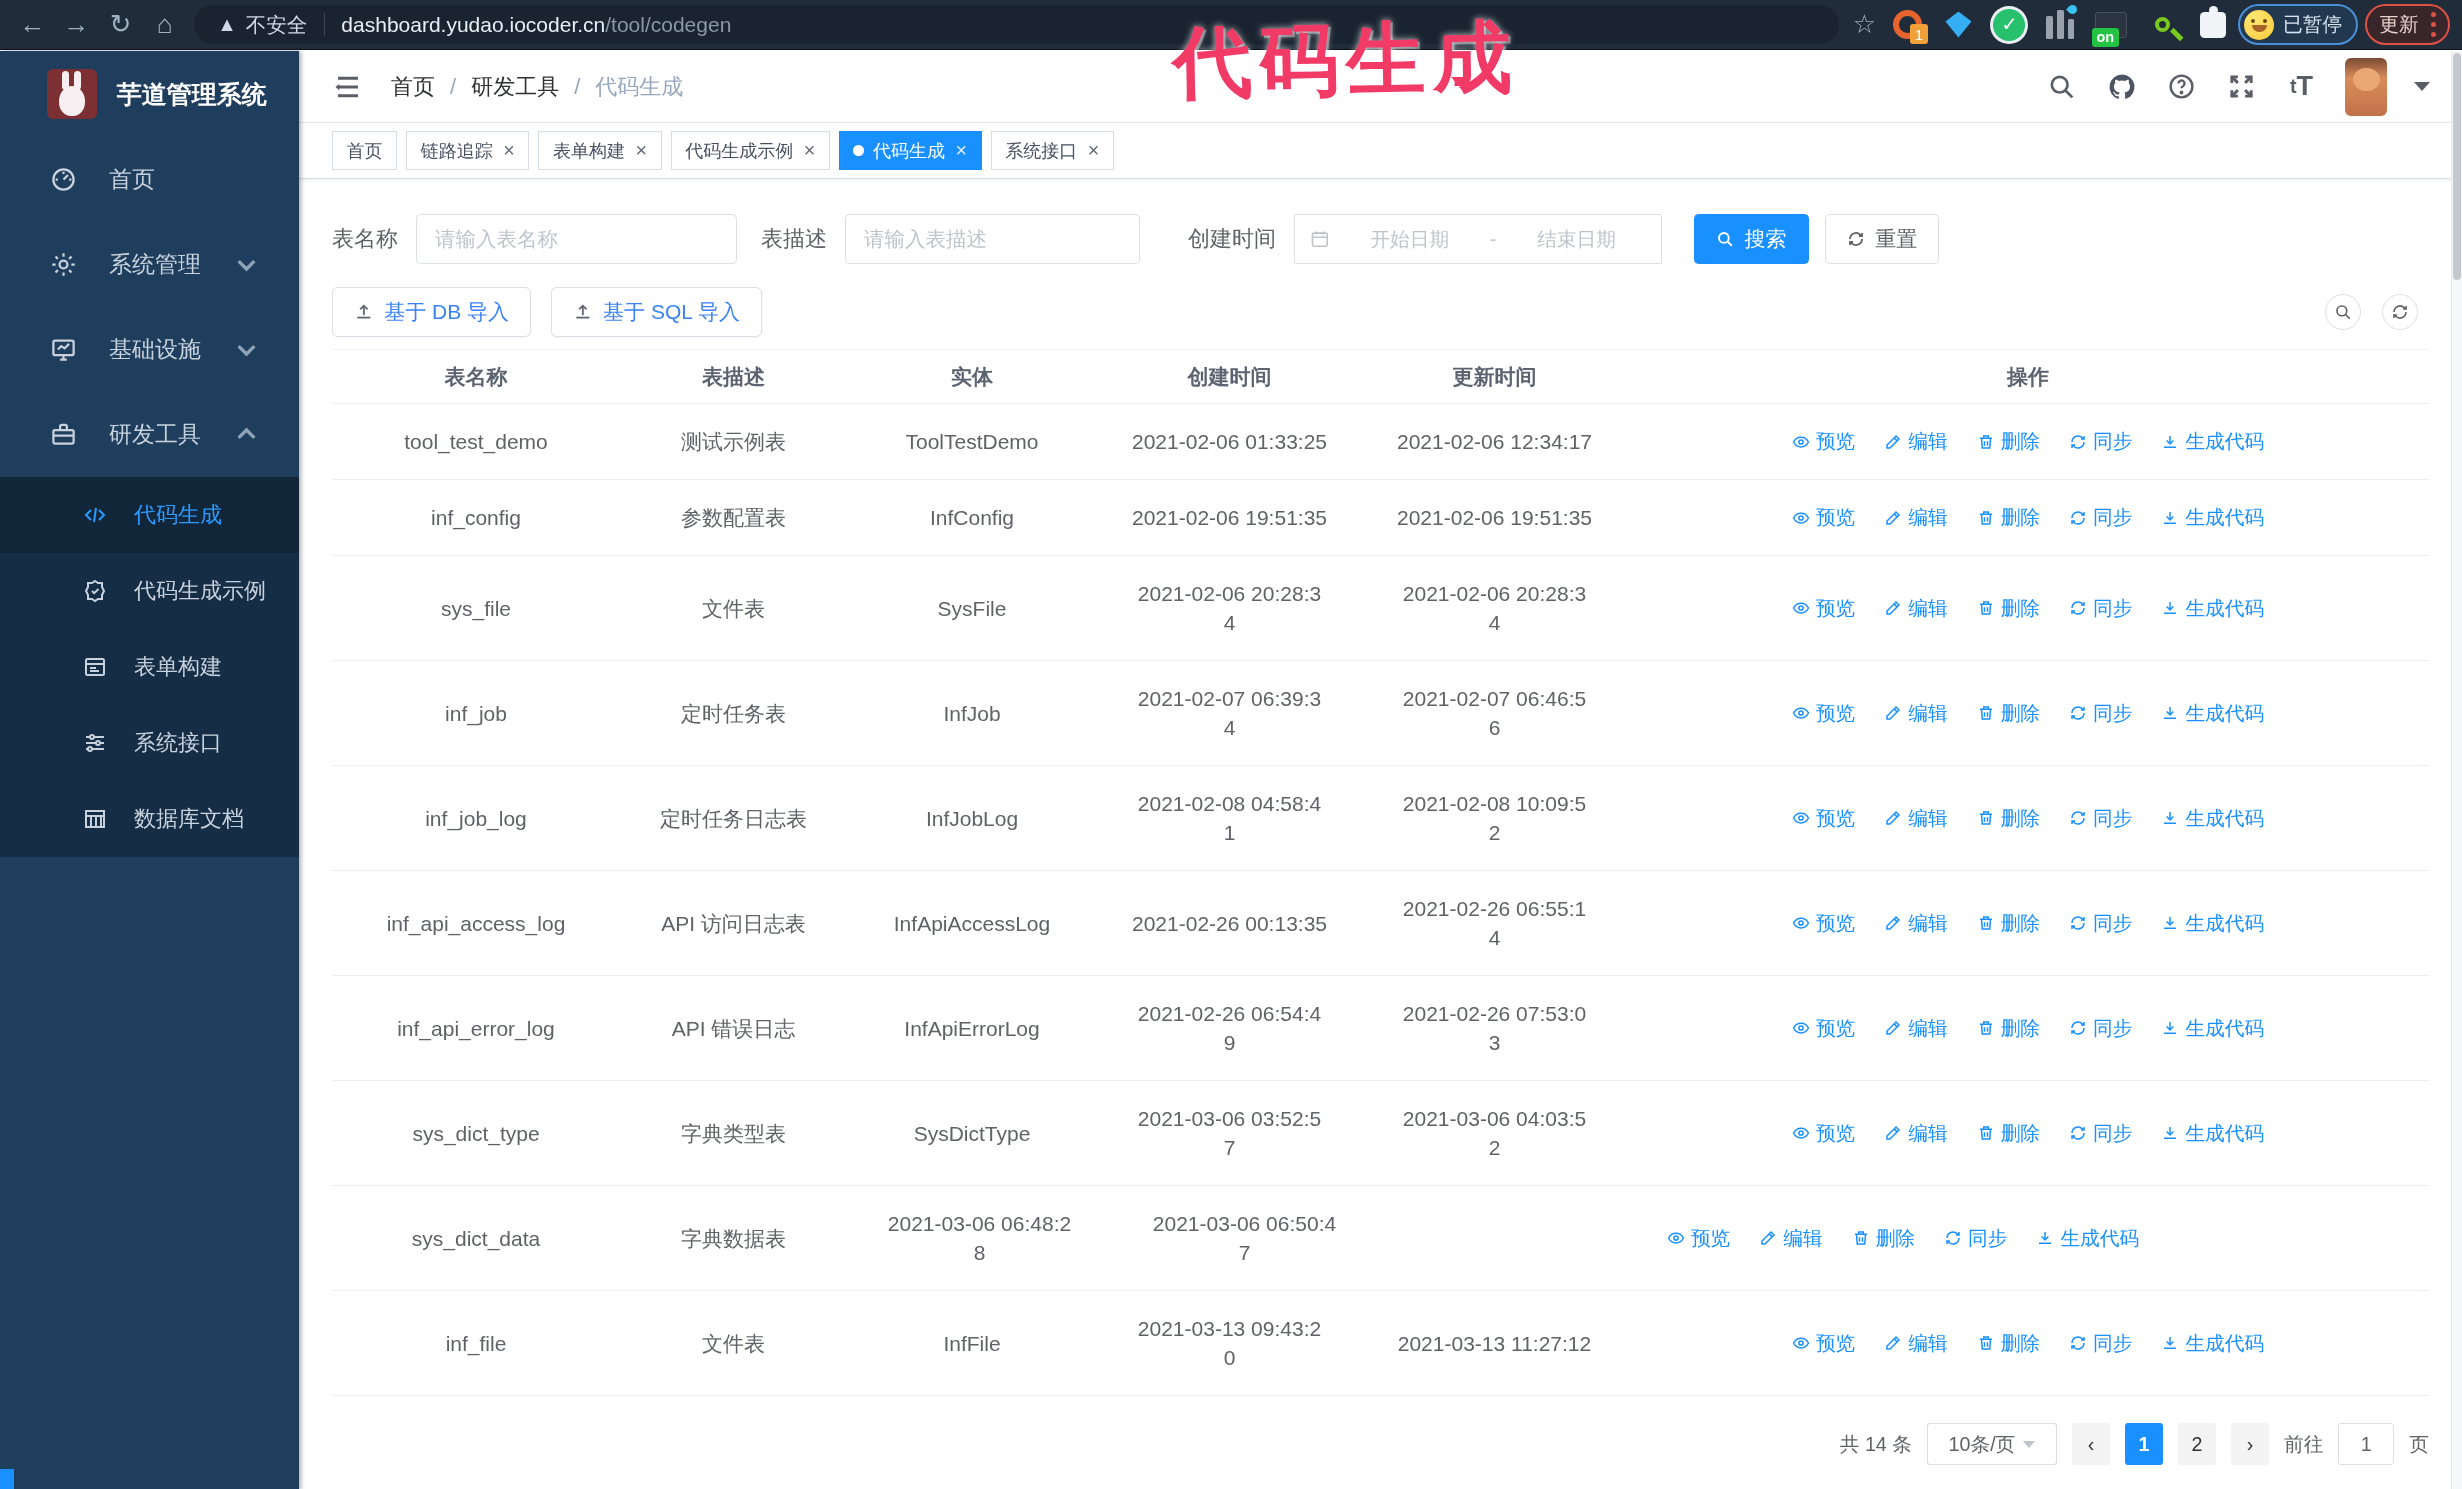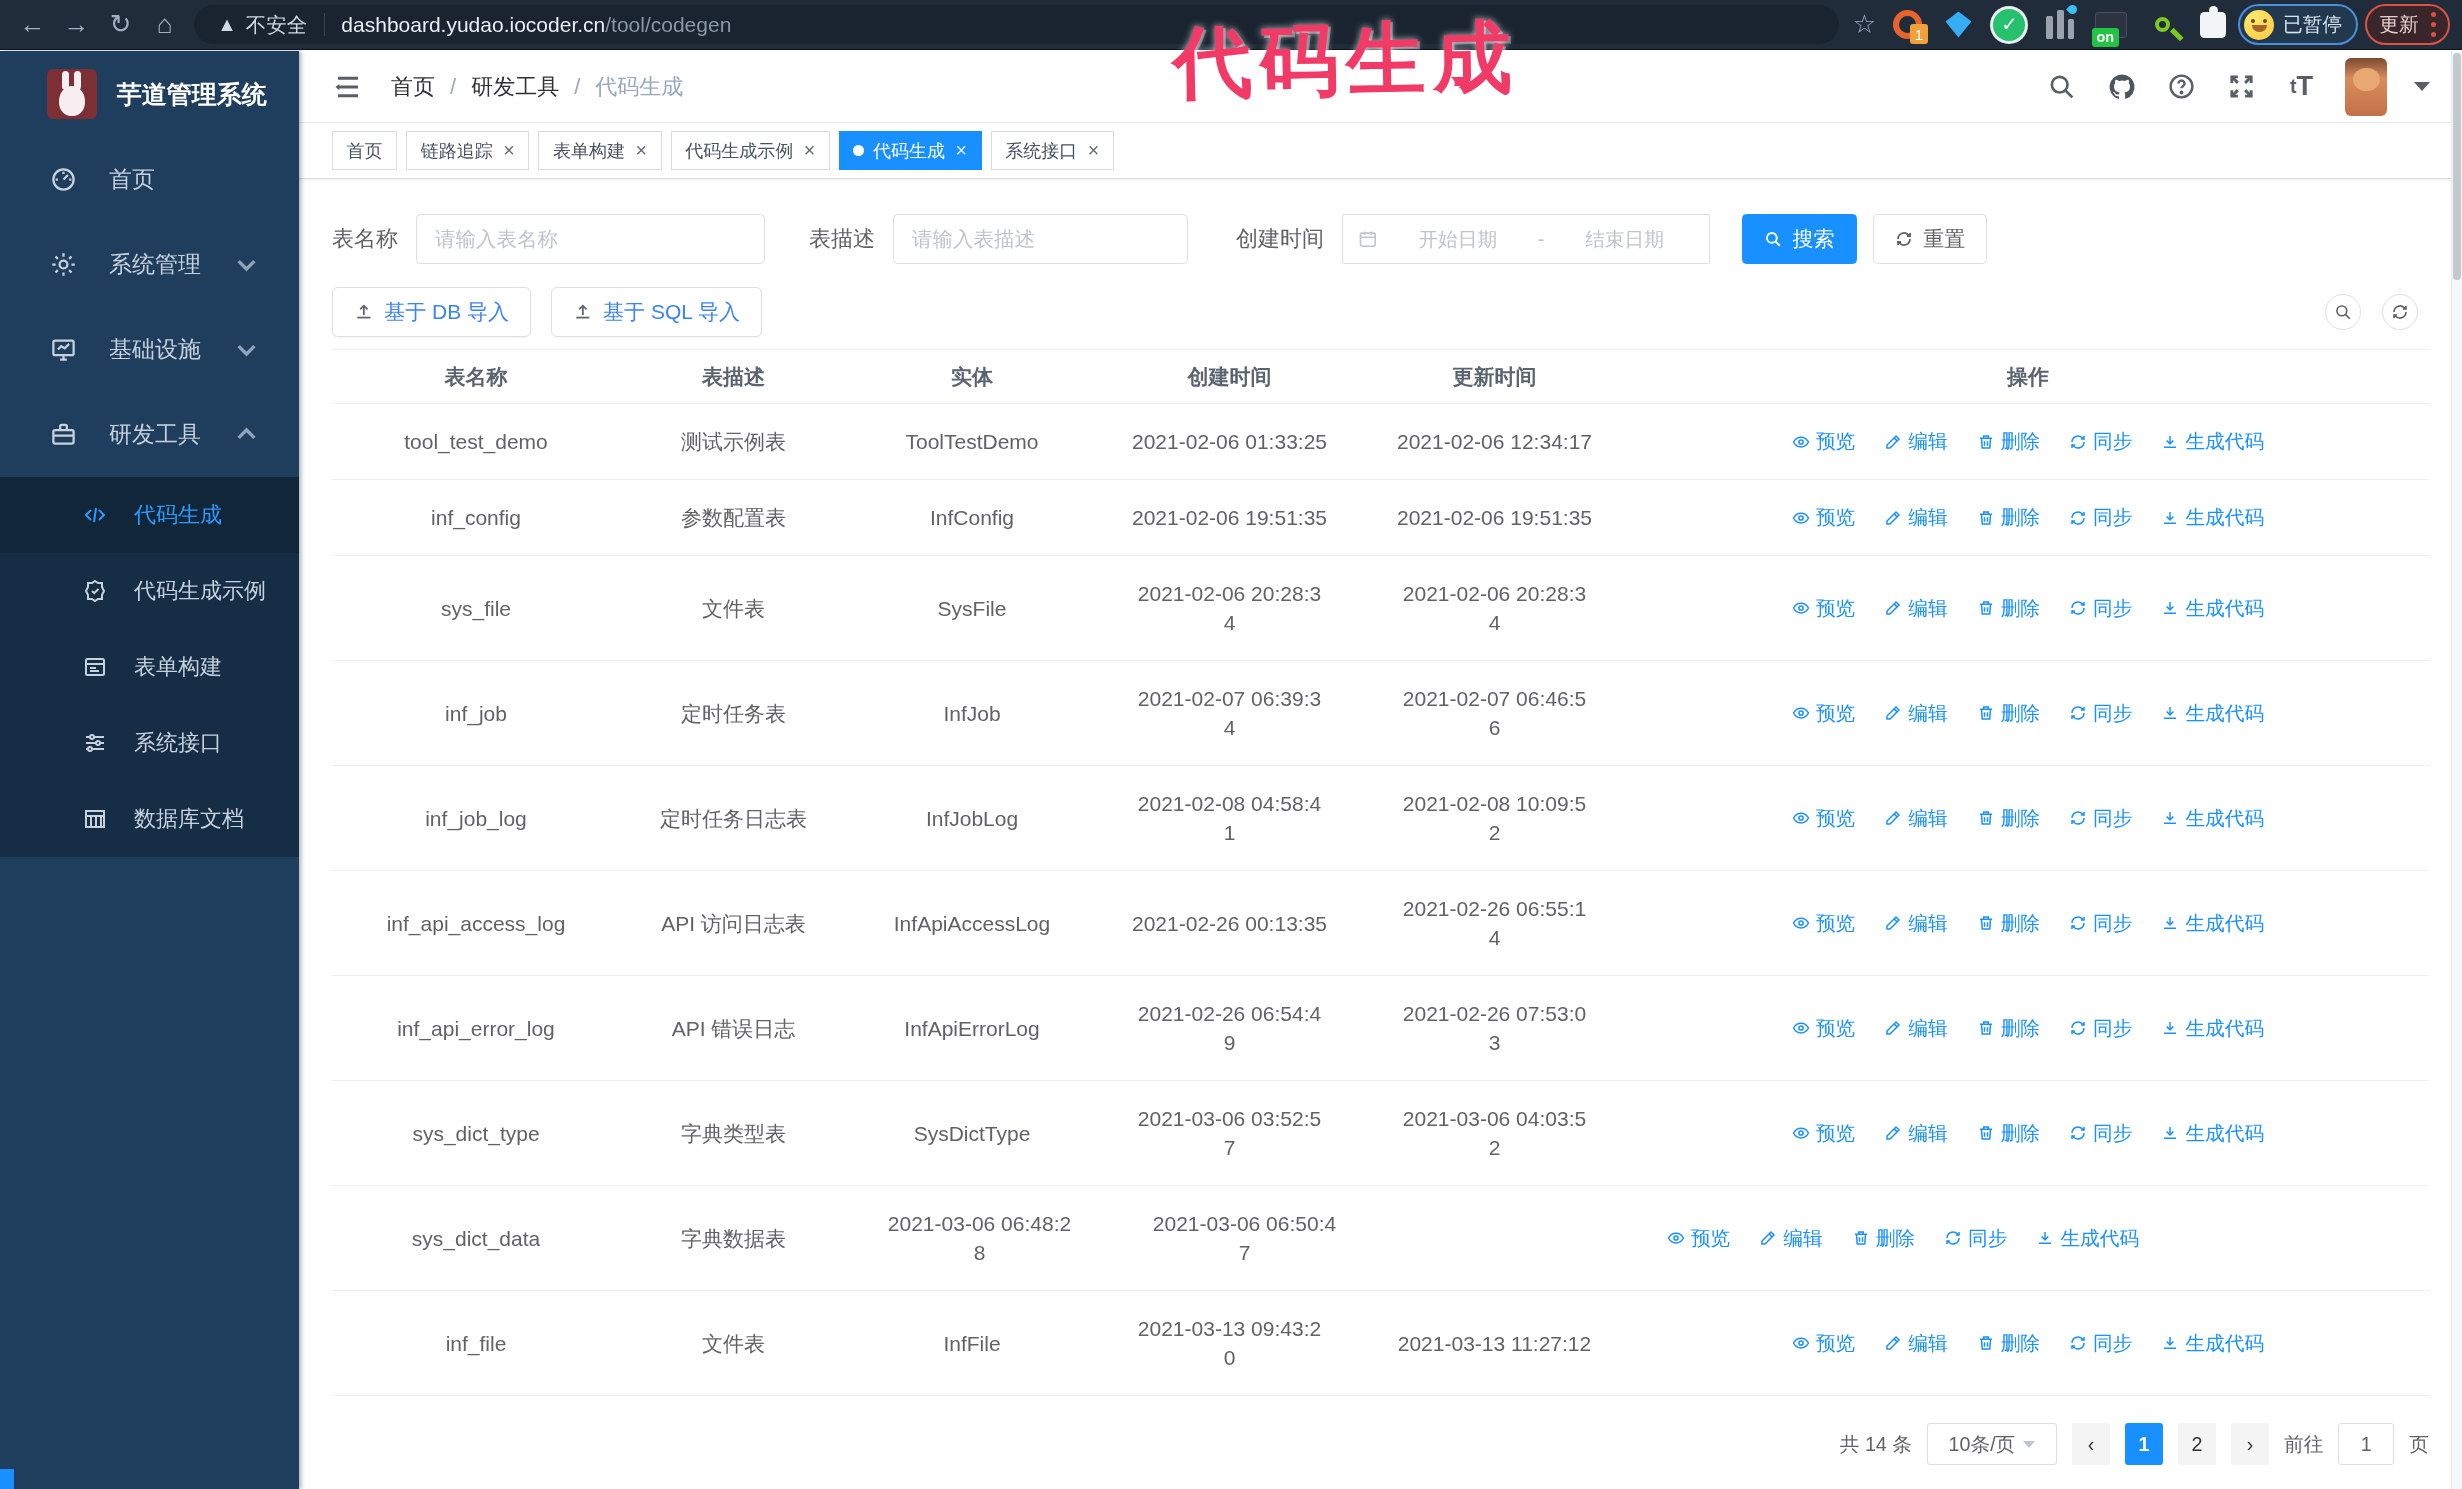--- a/index.html
+++ b/index.html
@@ -87,21 +87,21 @@
   .tag .dot{width:10.6px;height:10.6px;border-radius:50%;background:#fff}
   .tag-close{font-size:19.7px;line-height:1;color:inherit;opacity:.85;margin-left:1.5px}
   .tag.active{background:#1890ff;border-color:#1890ff;color:#fff}
 
   
   .content{flex:1;padding:0 33px;display:flex;flex-direction:column;min-height:0}
   .filter-row{margin-top:35px;display:flex;align-items:center;flex-shrink:0}
   .f-label{font-size:22px;color:#606266;font-weight:500;margin-right:18px;white-space:nowrap}
   .f-input{height:50px;border:0.8px solid #dcdfe6;border-radius:4.5px;font-size:20.5px;color:#606266;padding:0 18px;outline:none;font-family:inherit}
   .f-input::placeholder{color:#bfc4cc}
-  .in-name{width:349px;margin-right:44px}
+  .in-name{width:321px;margin-right:24px}
   .in-desc{width:295px;margin-right:48px}
   .date-range{width:368px;height:50px;border:0.8px solid #dcdfe6;border-radius:1px;display:flex;align-items:center;padding:0 15px;gap:10.6px}
   .date-range .ph{color:#bfc4cc;font-size:19.7px;flex:1;text-align:center;white-space:nowrap}
   .date-range .dsep{color:#bfc4cc;font-size:19.7px}
   .btn{height:50px;display:inline-flex;align-items:center;justify-content:center;gap:10.6px;border-radius:4.5px;font-size:21px;cursor:pointer;border:0.8px solid #dcdfe6;background:#fff;color:#606266;padding:0 21px;white-space:nowrap;font-family:inherit}
   .btn-primary{background:#1890ff;border-color:#1890ff;color:#fff}
   .btn-search{margin-left:32px}
   .btn-reset{margin-left:16px}
 
   .toolbar-row{margin-top:23px;display:flex;align-items:center;gap:19.7px;flex-shrink:0}

